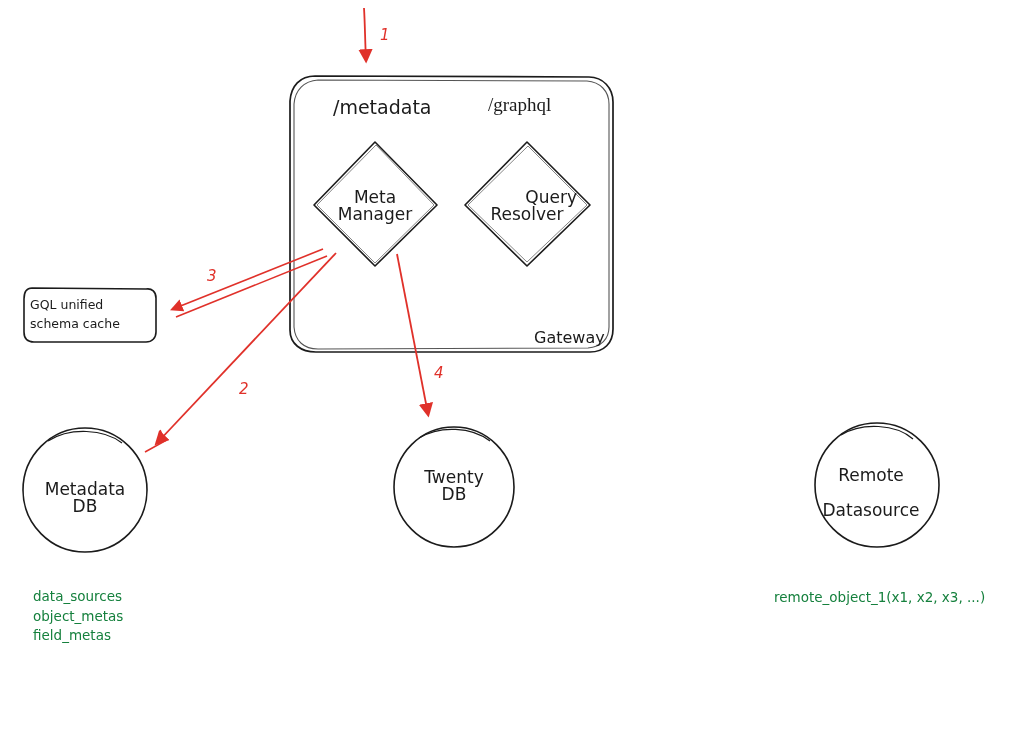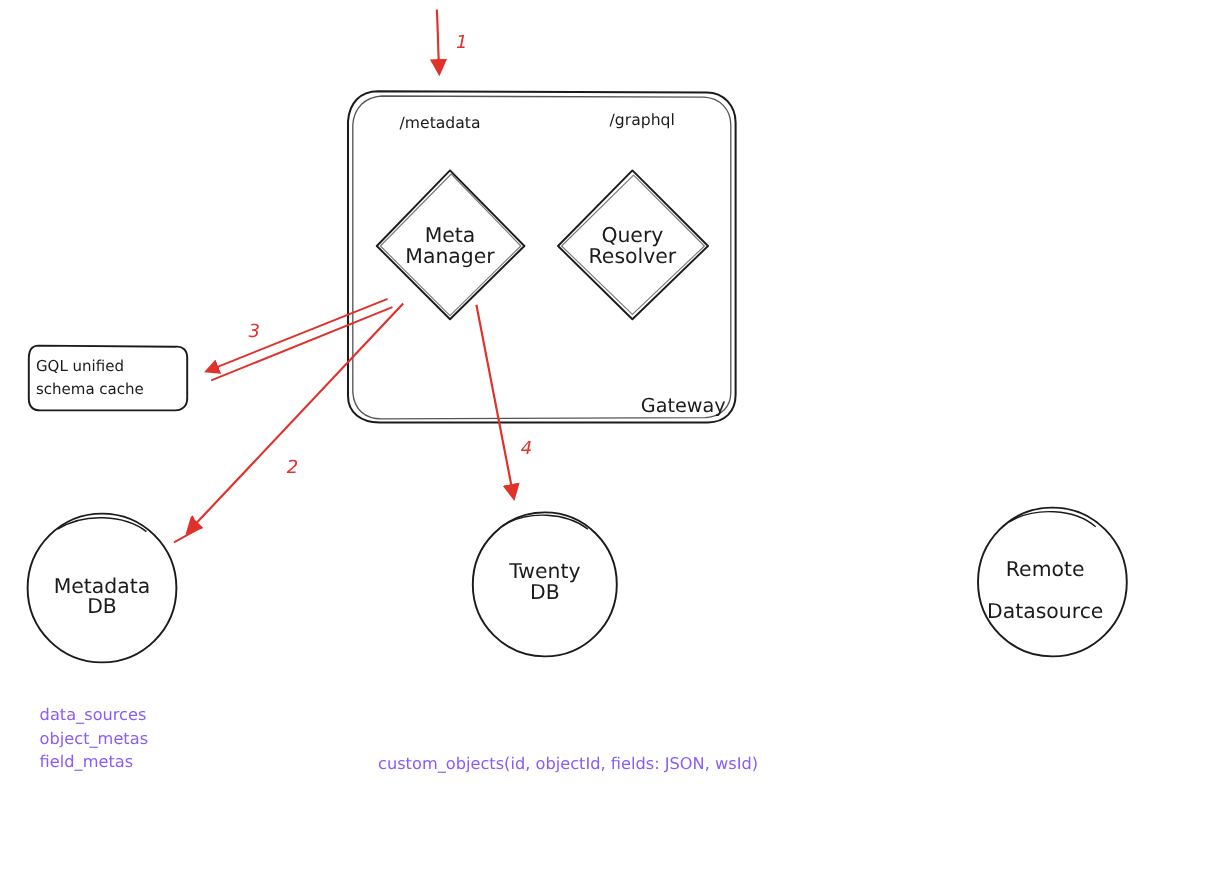--- a/index.html
+++ b/index.html
@@ -41,24 +41,24 @@
     font-size: 15px;
     font-style: italic;
   }
   .node-label {
     font-size: 17px;
     color: #1b1b1b;
     text-align: center;
   }
   .schema {
     font-size: 13.5px;
-    color: #8b5cf6;
+    color: #15803d;
   }
   .endpoint {
-    font-size: 13px;
+    font-size: 19px;
     color: #1b1b1b;
   }
   .gateway-label {
     font-size: 16px;
     color: #1b1b1b;
   }
   .cache-label {
     font-size: 12.5px;
     color: #1b1b1b;
     text-align: left;
@@ -124,28 +124,28 @@
       <path d="M336,253 L157,443" fill="none" stroke="#e0312a" stroke-width="1.8" marker-end="url(#arrowRed)"></path>
       <path d="M145,452 L165,441 L160,430" fill="none" stroke="#e0312a" stroke-width="1.6"></path>
     </g>
 
     <g>
       <path d="M397,254 L428,414" fill="none" stroke="#e0312a" stroke-width="1.8" marker-end="url(#arrowRed)"></path>
     </g>
   </svg>
 
   <div class="lbl endpoint" style="left:333px; top:95px;">/metadata</div>
-  <div class="lbl endpoint" style="left:508px; top:92px;">/graphql</div>
+  <div class="lbl endpoint" style="left:488px; top:92px;font-family:Liberation Serif, serif;">/graphql</div>
 
   <div class="lbl gateway-label" style="left:534px; top:327px;">Gateway</div>
 
   <div class="lbl node-label center" style="left:325px; top:186px; width:100px;">Meta</div>
   <div class="lbl node-label center" style="left:325px; top:203px; width:100px;">Manager</div>
 
-  <div class="lbl node-label center" style="left:477px; top:186px; width:100px;">Query</div>
+  <div class="lbl node-label center" style="left:477px; top:186px; width:100px;text-align:right;">Query</div>
   <div class="lbl node-label center" style="left:477px; top:203px; width:100px;">Resolver</div>
 
   <div class="lbl cache-label" style="left:30px; top:296px; width:120px;">GQL unified</div>
   <div class="lbl cache-label" style="left:30px; top:315px; width:120px;">schema cache</div>
 
   <div class="lbl node-label center" style="left:35px; top:478px; width:100px;">Metadata</div>
   <div class="lbl node-label center" style="left:35px; top:495px; width:100px;">DB</div>
 
   <div class="lbl node-label center" style="left:404px; top:466px; width:100px;">Twenty</div>
   <div class="lbl node-label center" style="left:404px; top:483px; width:100px;">DB</div>
@@ -155,17 +155,17 @@
 
   <div class="num" style="left:380px; top:26px;">1</div>
   <div class="num" style="left:239px; top:380px;">2</div>
   <div class="num" style="left:207px; top:267px;">3</div>
   <div class="num" style="left:434px; top:364px;">4</div>
 
   <div class="lbl schema" style="left:33px; top:587px;">data_sources</div>
   <div class="lbl schema" style="left:33px; top:607px;">object_metas</div>
   <div class="lbl schema" style="left:33px; top:626px;">field_metas</div>
 
-  <div class="lbl schema" style="left:315px; top:628px;">custom_objects(id, objectId, fields: JSON, wsId)</div>
 
+  <div class="lbl schema" style="left:774px; top:588px;">remote_object_1(x1, x2, x3, ...)</div>
 
 
 </div>
 
 </body></html>

